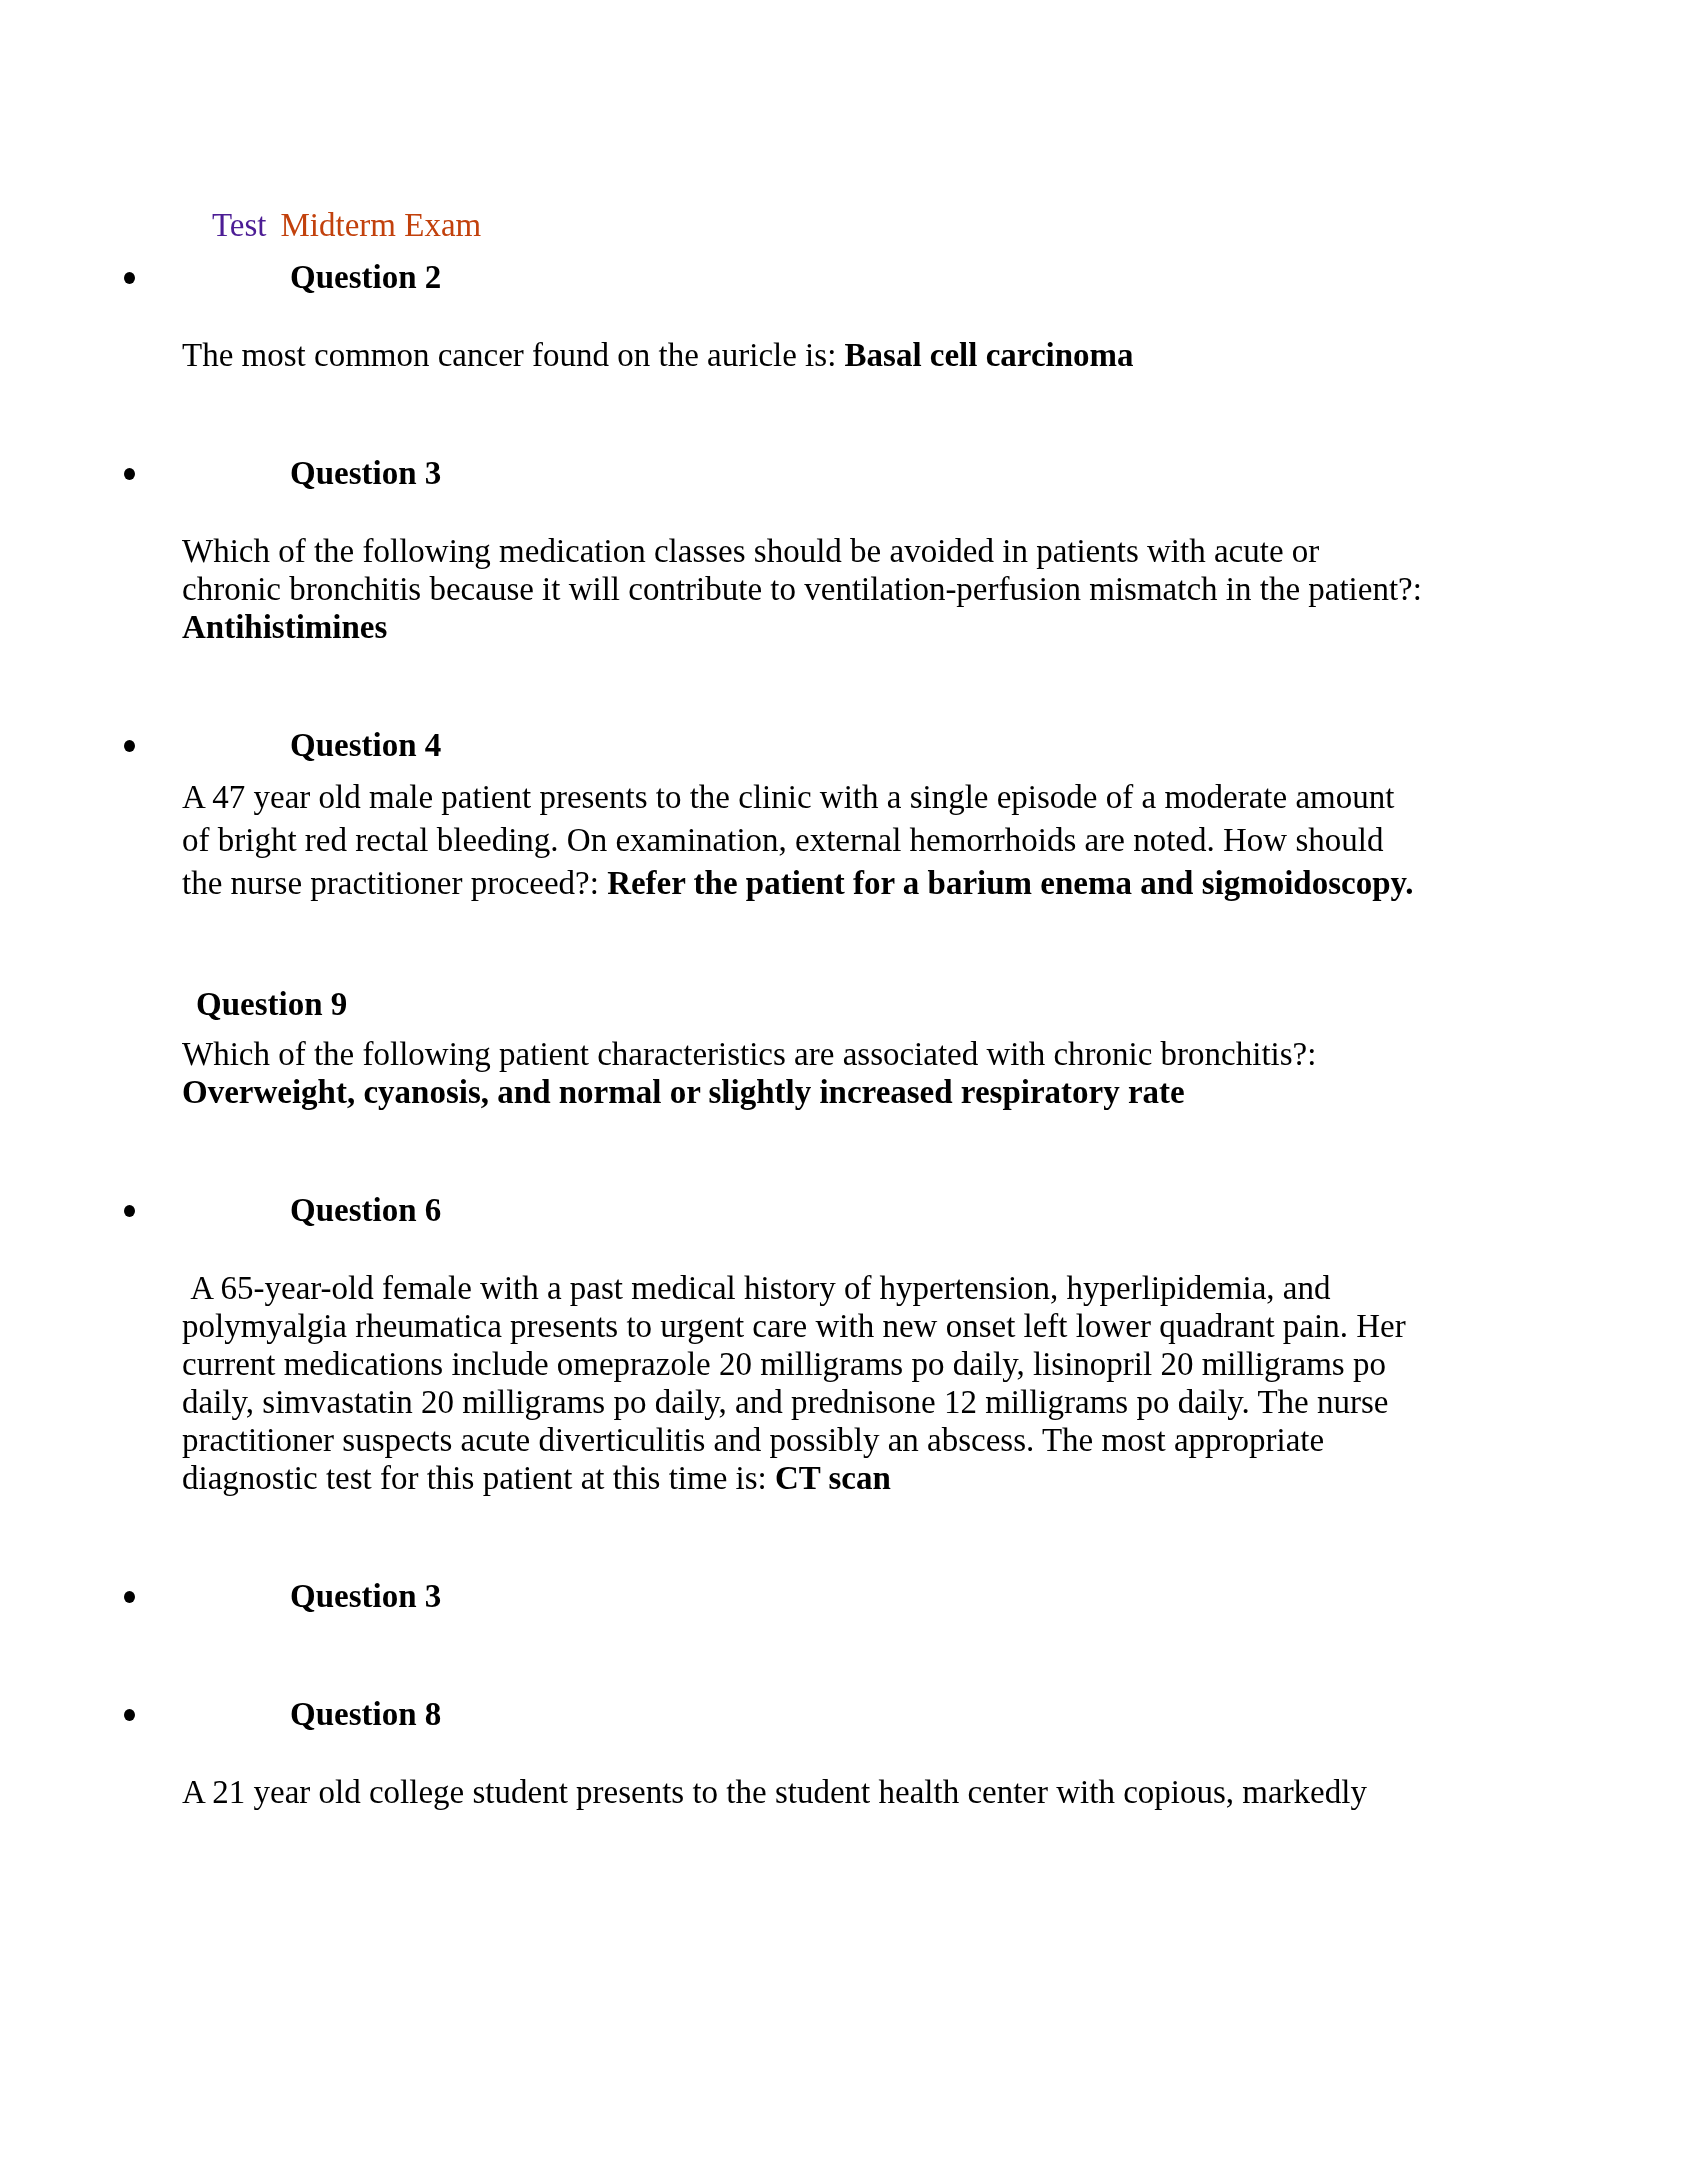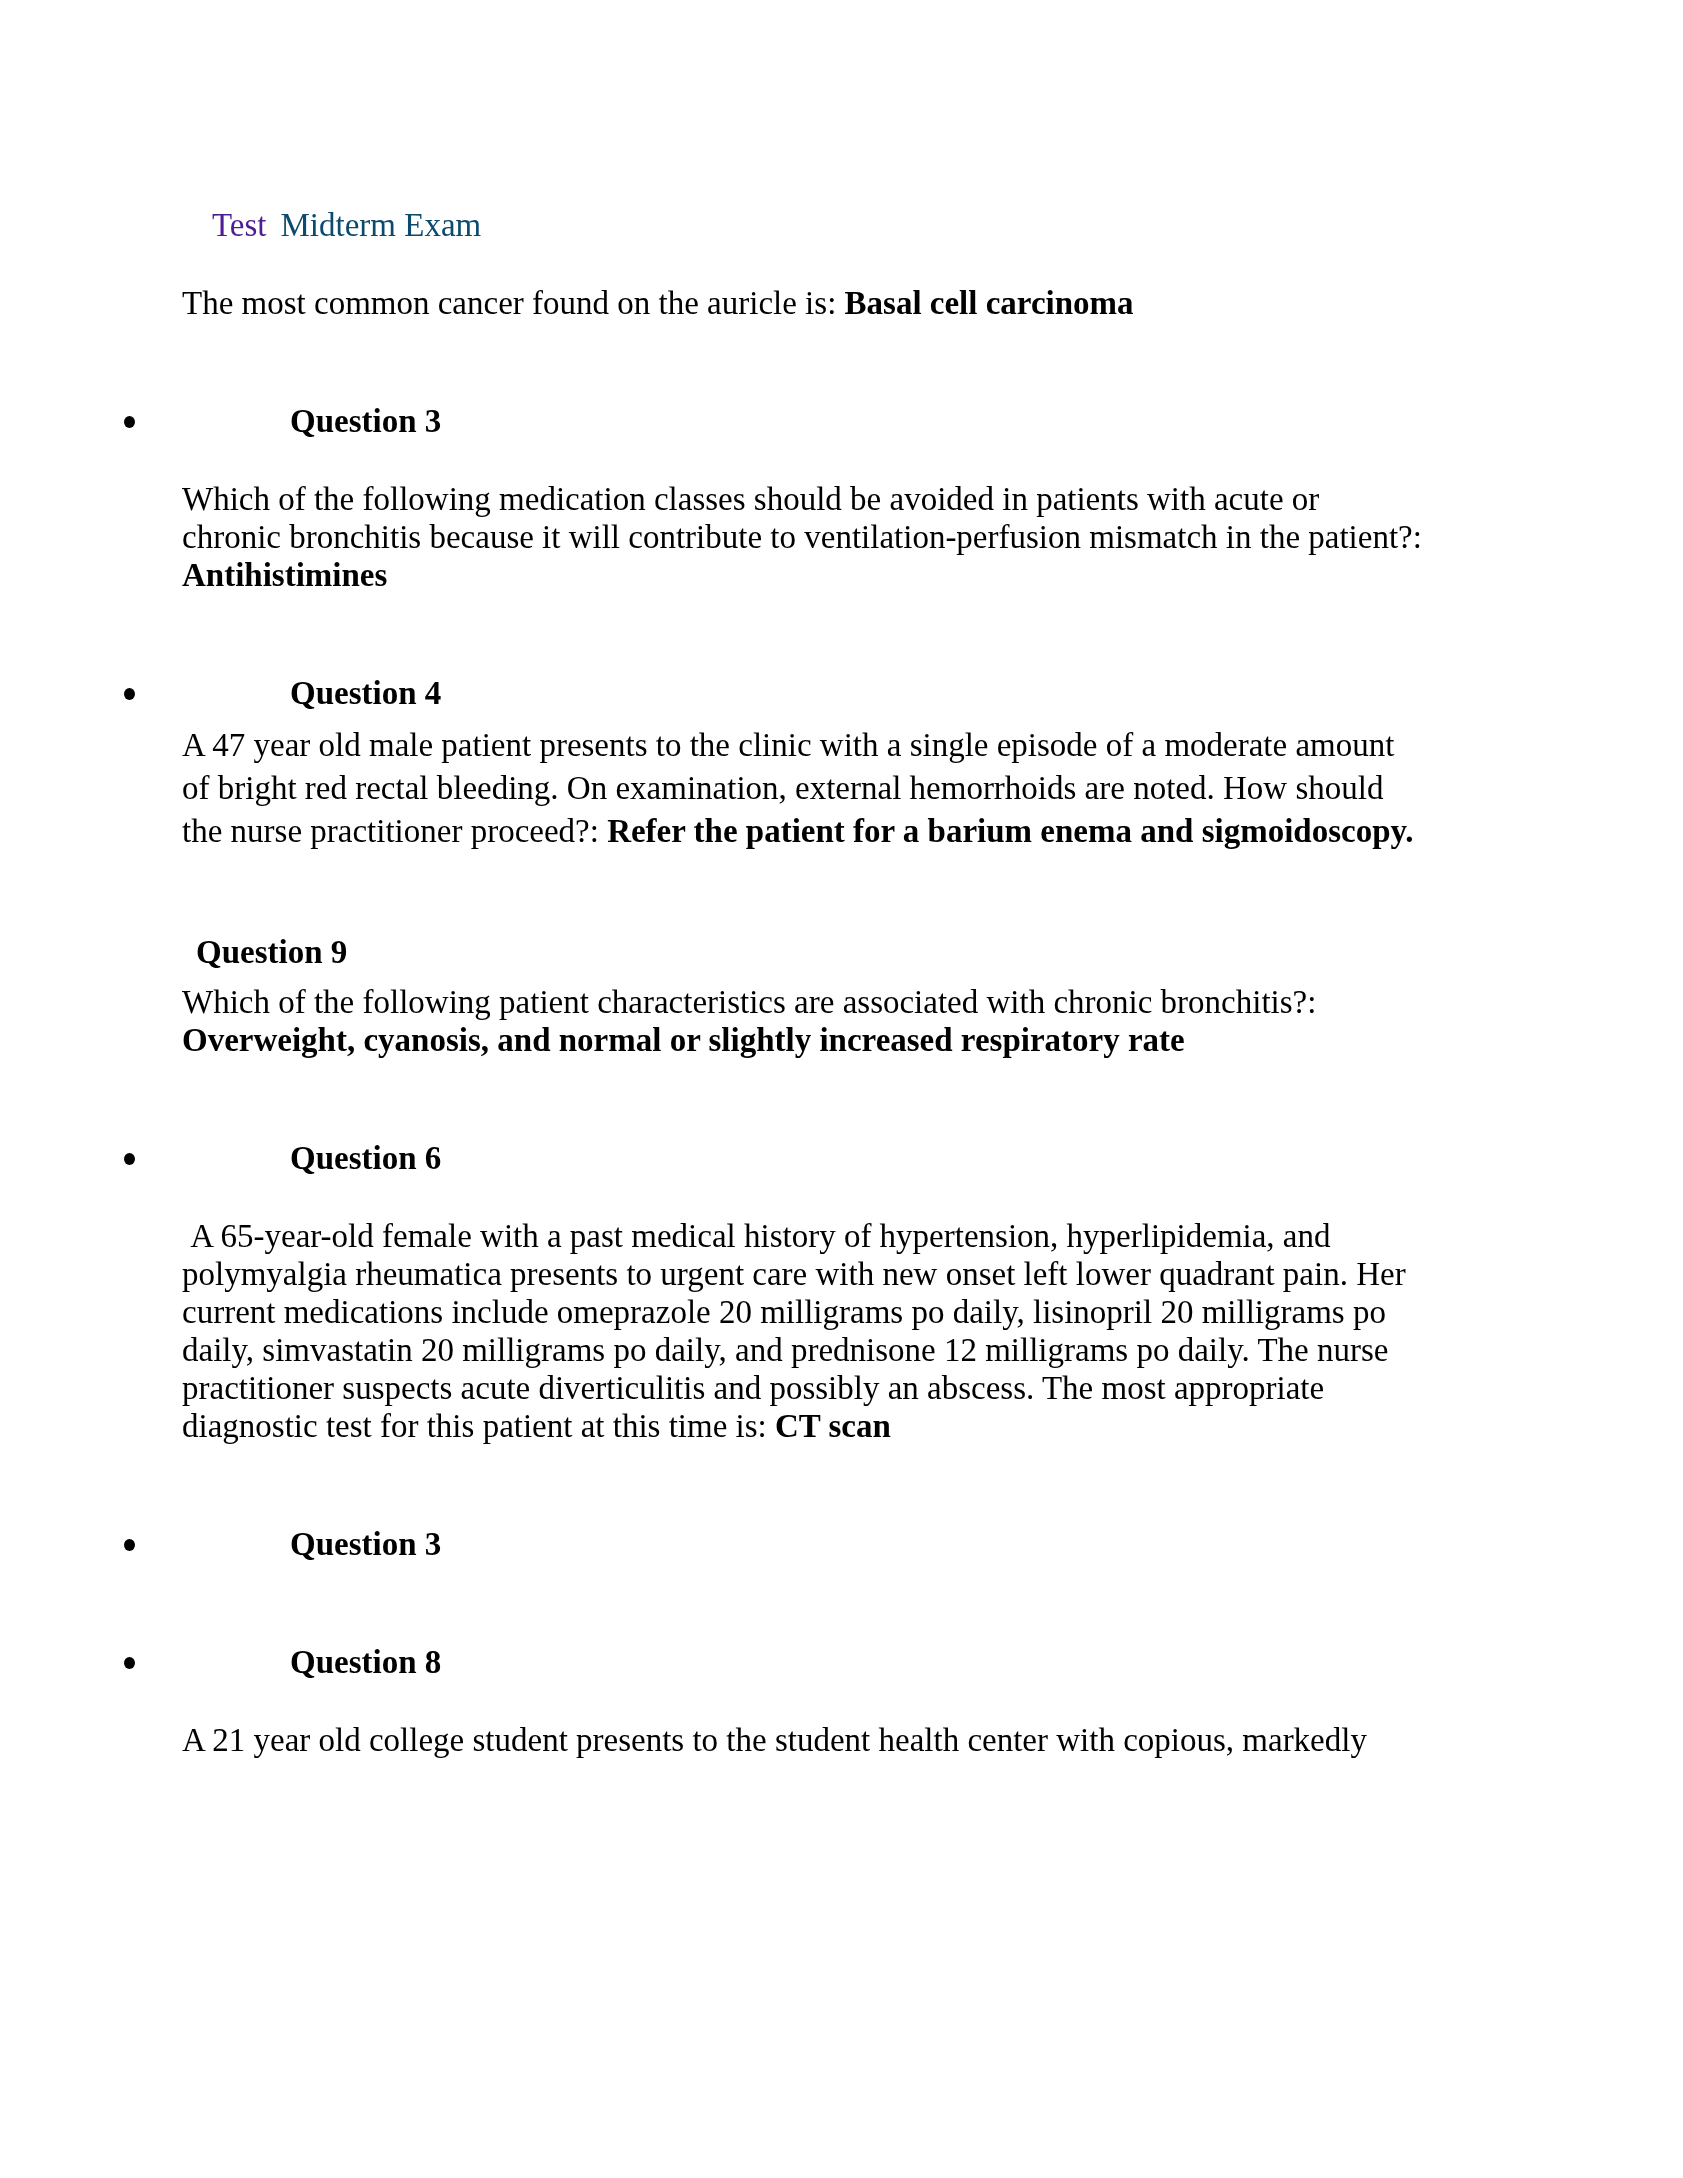--- a/index.html
+++ b/index.html
@@ -25,21 +25,21 @@
   }
   .doc-header {
     margin-left: 30px;
     white-space: pre-wrap;
   }
   .test-label {
     color: #4c1d95;
     margin-right: 14px;
   }
   .doc-title {
-    color: #0c4a6e;
+    color: #c2410c;
   }
   .question {
     margin-top: 80px;
   }
   .question.first {
     margin-top: 14px;
   }
   .q-heading {
     position: relative;
     font-weight: bold;
@@ -76,20 +76,24 @@
 </style>
 </head>
 <body>
 
 <div class="page">
   <div class="content">
 
     <div class="doc-header"><span class="test-label">Test</span><span class="doc-title">Midterm Exam</span></div>
 
     <div class="question first">
+      <div class="q-heading">
+        <span class="bullet"></span>
+        <span class="q-title">Question 2</span>
+      </div>
       <div class="q-body"><span>The most common cancer found on the auricle is: </span><span class="answer">Basal cell carcinoma</span></div>
     </div>
 
     <div class="question">
       <div class="q-heading">
         <span class="bullet"></span>
         <span class="q-title">Question 3</span>
       </div>
       <div class="q-body"><span>Which of the following medication classes should be avoided in patients with acute or chronic bronchitis because it will contribute to ventilation-perfusion mismatch in the patient?: </span><span class="answer">Antihistimines</span></div>
     </div>

